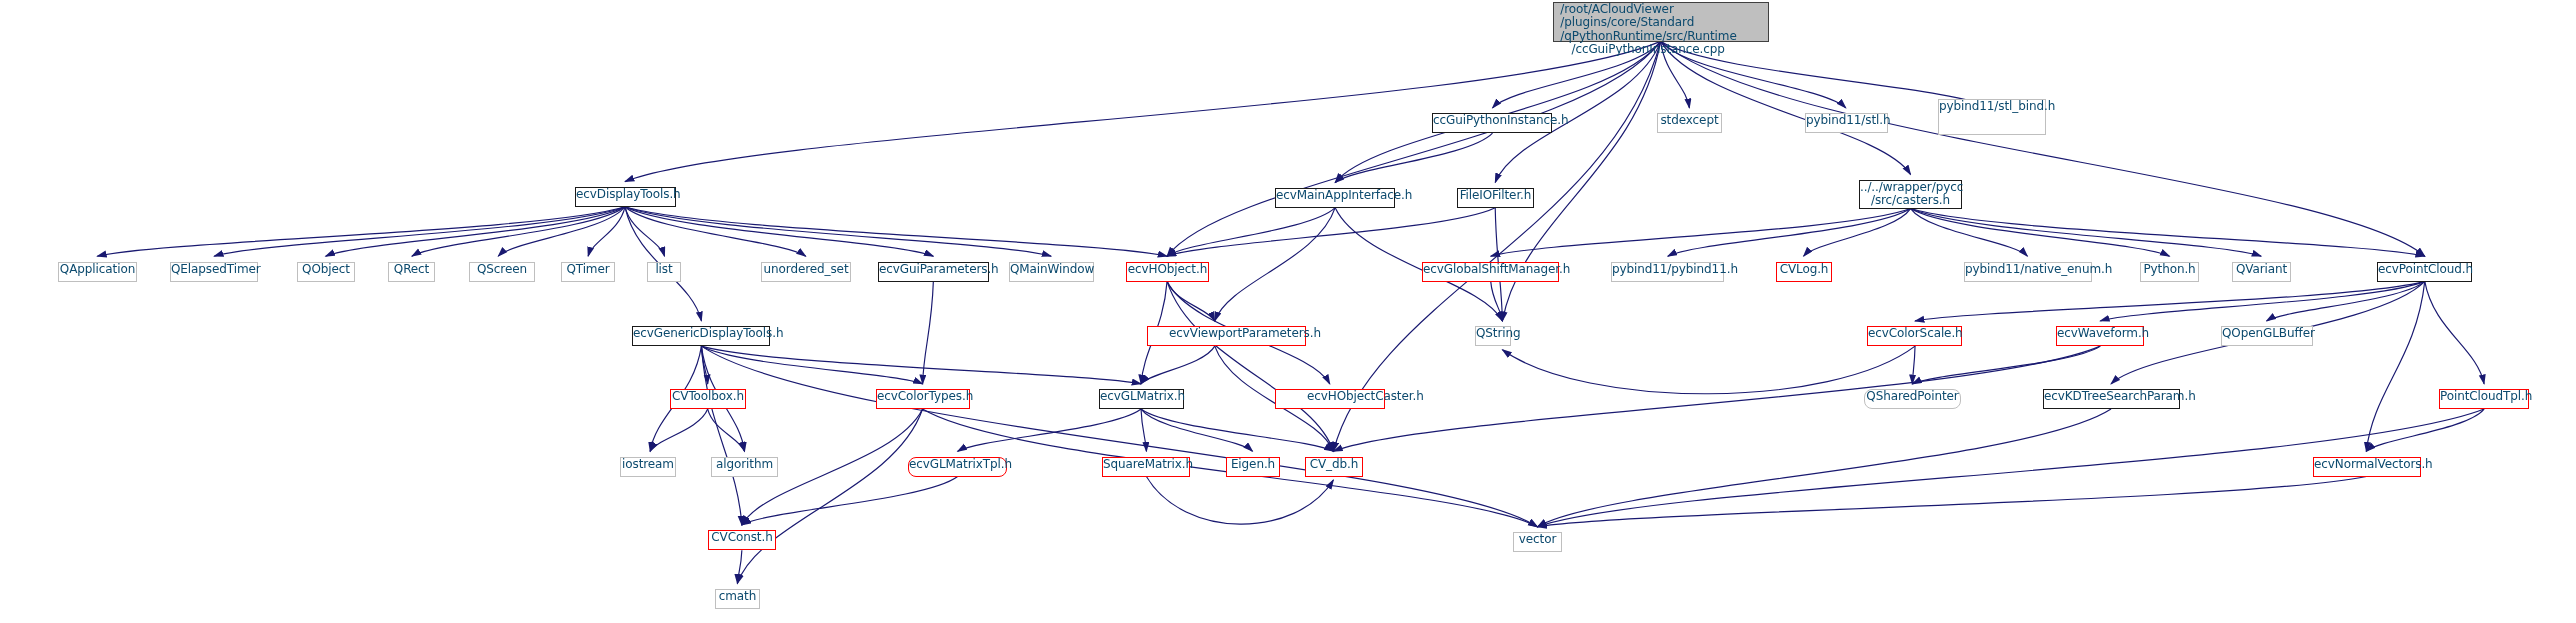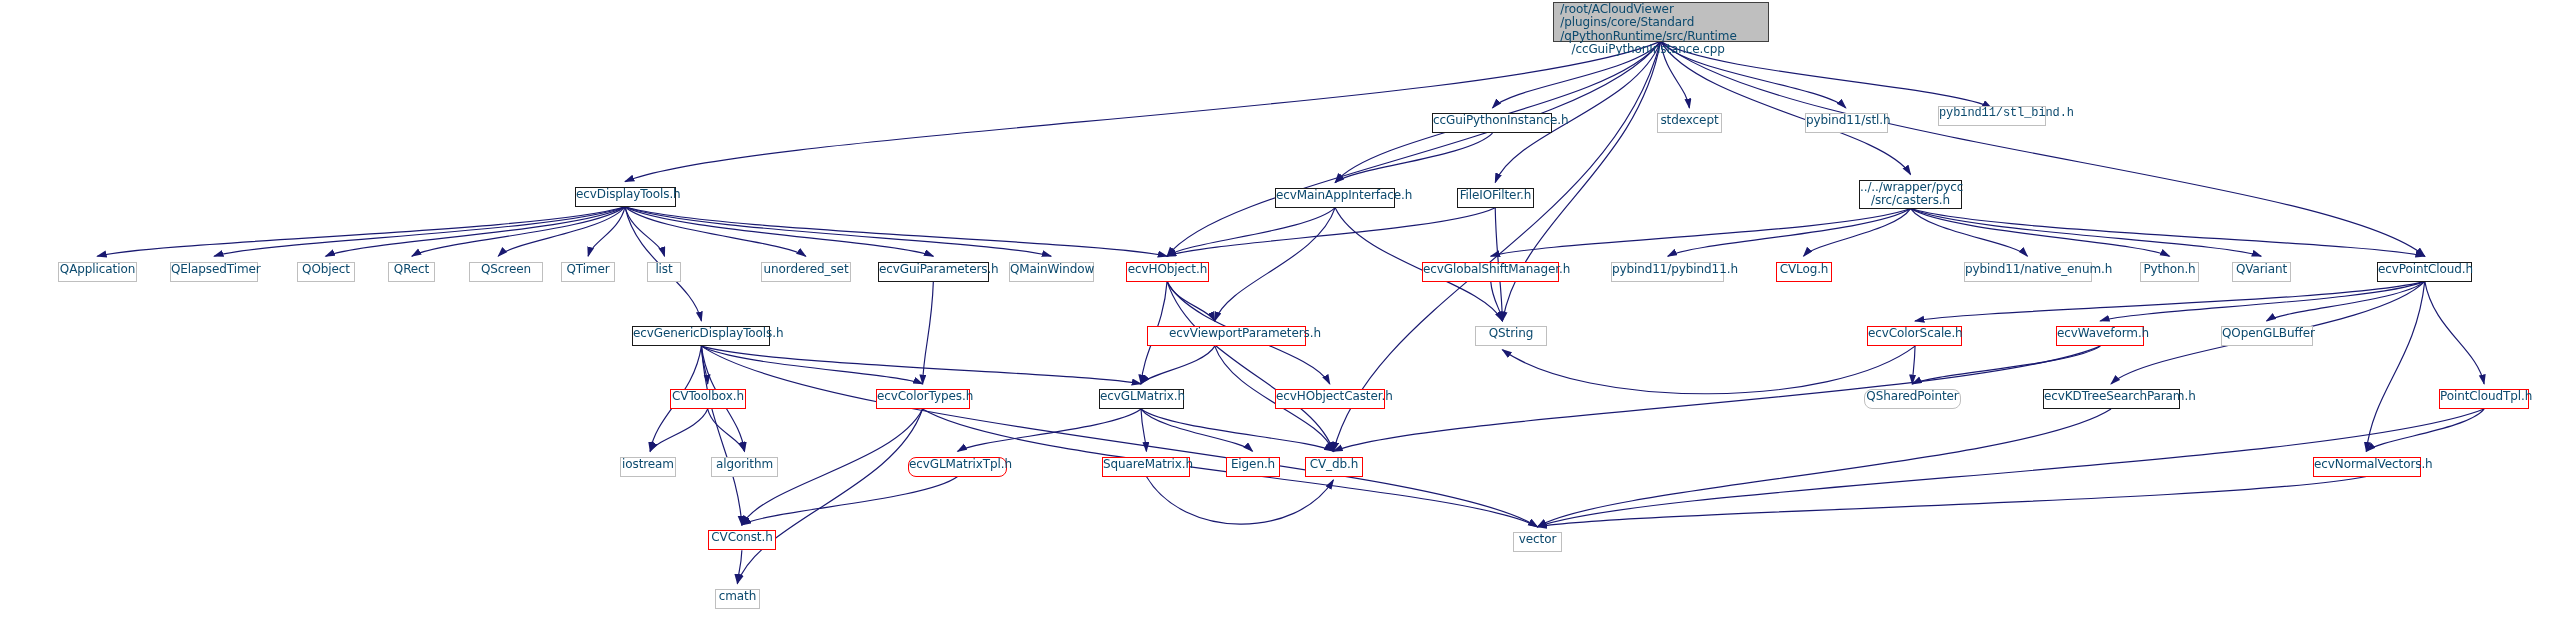--- a/index.html
+++ b/index.html
@@ -146,54 +146,54 @@
         <path d="M1026,455 C1128.6,516.65 1627.92,539.94 1710,586" marker-end="url(#arrow)"></path>
       </g>
   </svg>
 <div class="node root" style="left: 1553px; top: 1.8px; width: 216px; height: 40px;"><span>/root/ACloudViewer
 /plugins/core/Standard
 /qPythonRuntime/src/Runtime
    /ccGuiPythonInstance.cpp</span></div>
     <div class="node black" style="left: 1432px; top: 113px; width: 120px; height: 20px;"><span>ccGuiPythonInstance.h</span></div>
     <div class="node grey" style="left: 1657px; top: 113px; width: 65px; height: 20px;"><span>stdexcept</span></div>
     <div class="node grey" style="left: 1805px; top: 113px; width: 83px; height: 20px;"><span>pybind11/stl.h</span></div>
-    <div class="node grey" style="left: 1938px; top: 106px; width: 108px; height: 20px; font-family: Liberation Mono, monospace;"><span>pybind11/stl_bind.h</span></div>
+    <div class="node grey" style="left: 1938px; top: 99px; width: 108px; height: 36px;"><span>pybind11/stl_bind.h</span></div>
     <div class="node black" style="left: 1275px; top: 188px; width: 120px; height: 20px;"><span>ecvMainAppInterface.h</span></div>
     <div class="node black" style="left: 1457px; top: 188px; width: 77px; height: 20px;"><span>FileIOFilter.h</span></div>
     <div class="node black" style="left: 1859px; top: 180px; width: 103px; height: 29px;"><span>../../wrapper/pycc
 /src/casters.h</span></div>
     <div class="node black" style="left: 575px; top: 187px; width: 101px; height: 20px;"><span>ecvDisplayTools.h</span></div>
     <div class="node grey" style="left: 58px; top: 262px; width: 79px; height: 20px;"><span>QApplication</span></div>
     <div class="node grey" style="left: 170px; top: 262px; width: 88px; height: 20px;"><span>QElapsedTimer</span></div>
     <div class="node grey" style="left: 297px; top: 262px; width: 58px; height: 20px;"><span>QObject</span></div>
     <div class="node grey" style="left: 388px; top: 262px; width: 47px; height: 20px;"><span>QRect</span></div>
-    <div class="node grey" style="left: 469px; top: 262px; width: 74px; height: 20px;"><span>QScreen</span></div>
+    <div class="node grey" style="left: 469px; top: 262px; width: 66px; height: 20px;"><span>QScreen</span></div>
     <div class="node grey" style="left: 561px; top: 262px; width: 54px; height: 20px;"><span>QTimer</span></div>
     <div class="node grey" style="left: 647px; top: 262px; width: 34px; height: 20px;"><span>list</span></div>
     <div class="node grey" style="left: 761px; top: 262px; width: 90px; height: 20px;"><span>unordered_set</span></div>
     <div class="node black" style="left: 878px; top: 262px; width: 111px; height: 20px;"><span>ecvGuiParameters.h</span></div>
     <div class="node grey" style="left: 1009px; top: 262px; width: 85px; height: 20px;"><span>QMainWindow</span></div>
     <div class="node red" style="left: 1126px; top: 262px; width: 83px; height: 20px;"><span>ecvHObject.h</span></div>
     <div class="node red" style="left: 1422px; top: 262px; width: 137px; height: 20px;"><span>ecvGlobalShiftManager.h</span></div>
     <div class="node grey" style="left: 1611px; top: 262px; width: 113px; height: 20px;"><span>pybind11/pybind11.h</span></div>
     <div class="node red" style="left: 1776px; top: 262px; width: 56px; height: 20px;"><span>CVLog.h</span></div>
     <div class="node grey" style="left: 1964px; top: 262px; width: 128px; height: 20px;"><span>pybind11/native_enum.h</span></div>
     <div class="node grey" style="left: 2140px; top: 262px; width: 59px; height: 20px;"><span>Python.h</span></div>
     <div class="node grey" style="left: 2232px; top: 262px; width: 59px; height: 20px;"><span>QVariant</span></div>
     <div class="node black" style="left: 2377px; top: 262px; width: 95px; height: 20px;"><span>ecvPointCloud.h</span></div>
     <div class="node black" style="left: 632px; top: 326px; width: 138px; height: 20px;"><span>ecvGenericDisplayTools.h</span></div>
     <div class="node red" style="left: 1147px; top: 326px; width: 159px; height: 20px; padding-left: 21px;"><span>ecvViewportParameters.h</span></div>
-    <div class="node grey" style="left: 1475px; top: 326px; width: 72px; height: 20px;"><span>QString</span></div>
+    <div class="node grey" style="left: 1475px; top: 326px; width: 36px; height: 20px;"><span>QString</span></div>
     <div class="node red" style="left: 1867px; top: 326px; width: 95px; height: 20px;"><span>ecvColorScale.h</span></div>
     <div class="node red" style="left: 2056px; top: 326px; width: 88px; height: 20px;"><span>ecvWaveform.h</span></div>
     <div class="node grey" style="left: 2221px; top: 326px; width: 92px; height: 20px;"><span>QOpenGLBuffer</span></div>
     <div class="node red" style="left: 670px; top: 389px; width: 76px; height: 20px;"><span>CVToolbox.h</span></div>
     <div class="node red" style="left: 876px; top: 389px; width: 94px; height: 20px;"><span>ecvColorTypes.h</span></div>
     <div class="node black" style="left: 1099px; top: 389px; width: 85px; height: 20px;"><span>ecvGLMatrix.h</span></div>
-    <div class="node red" style="left: 1275px; top: 389px; width: 110px; height: 20px;"><span>ecvHObjectCaster.h</span></div>
+    <div class="node red" style="left: 1275px; top: 389px; width: 110px; height: 20px; padding-left: 31px;"><span>ecvHObjectCaster.h</span></div>
     <div class="node grey" style="left: 1864px; top: 389px; width: 97px; height: 20px; border-radius: 8px;"><span>QSharedPointer</span></div>
     <div class="node black" style="left: 2043px; top: 389px; width: 137px; height: 20px;"><span>ecvKDTreeSearchParam.h</span></div>
     <div class="node red" style="left: 2439px; top: 389px; width: 90px; height: 20px;"><span>PointCloudTpl.h</span></div>
     <div class="node grey" style="left: 620px; top: 457px; width: 56px; height: 20px;"><span>iostream</span></div>
     <div class="node grey" style="left: 711px; top: 457px; width: 67px; height: 20px;"><span>algorithm</span></div>
     <div class="node red" style="left: 908px; top: 457px; width: 99px; height: 20px; border-radius: 8px;"><span>ecvGLMatrixTpl.h</span></div>
     <div class="node red" style="left: 1102px; top: 457px; width: 88px; height: 20px;"><span>SquareMatrix.h</span></div>
     <div class="node red" style="left: 1226px; top: 457px; width: 54px; height: 20px;"><span>Eigen.h</span></div>
     <div class="node red" style="left: 1305px; top: 457px; width: 58px; height: 20px;"><span>CV_db.h</span></div>
     <div class="node red" style="left: 2313px; top: 457px; width: 108px; height: 20px;"><span>ecvNormalVectors.h</span></div>

